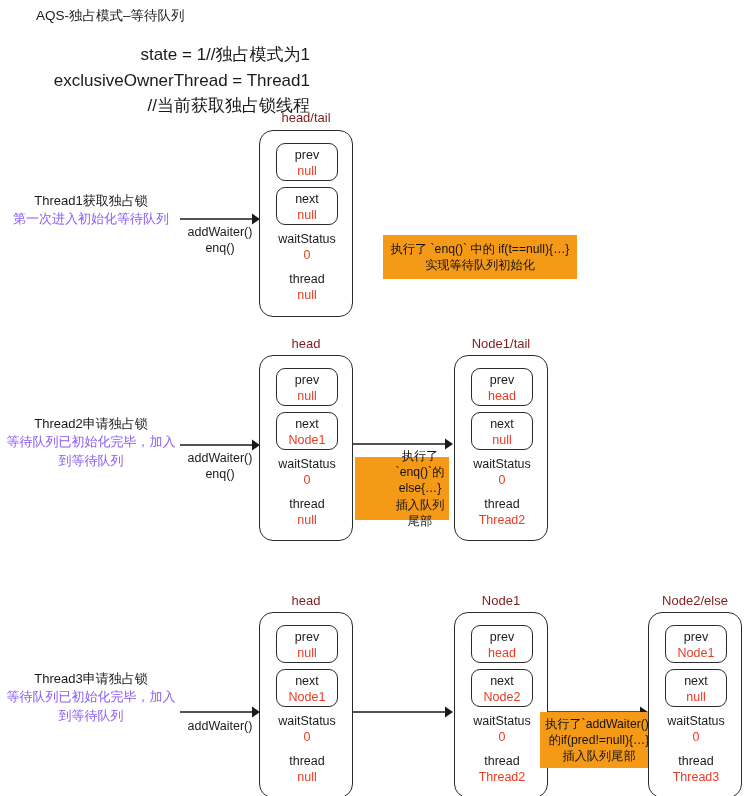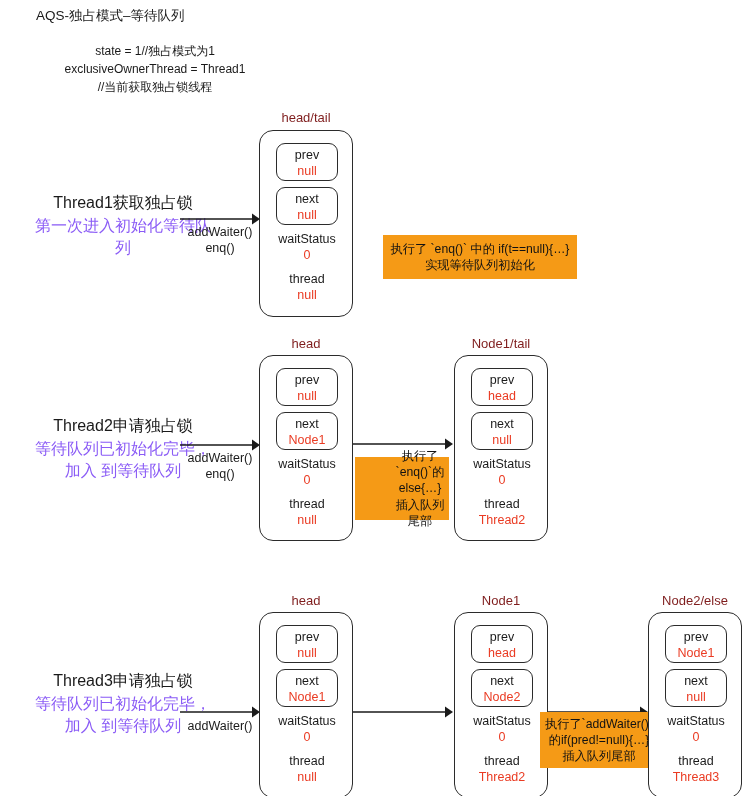--- a/index.html
+++ b/index.html
@@ -26,23 +26,23 @@
     position: absolute;
     white-space: pre;
     line-height: 1.45;
   }
 
   .title {
     font-size: 13.5px;
     color: #1a1a1a;
   }
   .statetext {
-    font-size: 12px;
-    color: #1a1a1a;
-    text-align: center;
+    font-size: 17px;
+    color: #1a1a1a;
+    text-align: right;
     line-height: 1.5;
   }
   
   .node {
     position: absolute;
     border: 1.6px solid #2b2b2b;
     border-radius: 14px;
     background: #ffffff;
     box-sizing: border-box;
   }
@@ -91,23 +91,22 @@
     flex-direction: column;
     align-items: center;
     justify-content: center;
     box-sizing: border-box;
     padding: 3px 4px;
   }
   
   .caption {
     position: absolute;
     text-align: center;
-    font-size: 16px;
+    font-size: 13px;
     line-height: 1.42;
-    padding-left: 32px;
   }
   .cap-black { color: #1a1a1a; display: block; }
   .cap-red { color: #8b5cf6; display: block; }
 
   
   .arrow-svg {
     position: absolute;
     overflow: visible;
   }
   .arrow-label {

